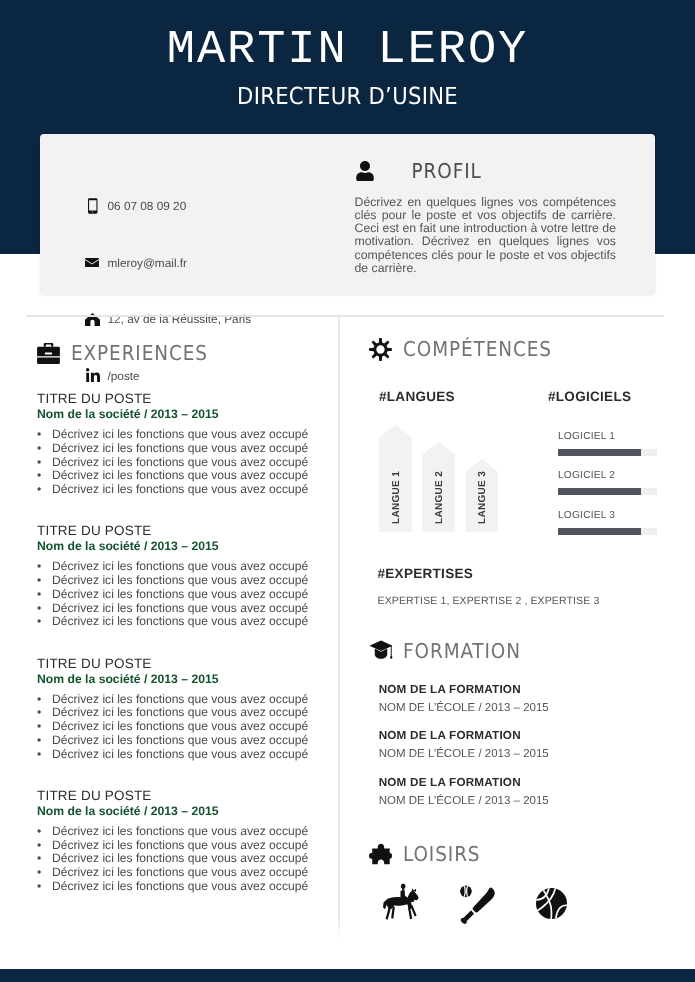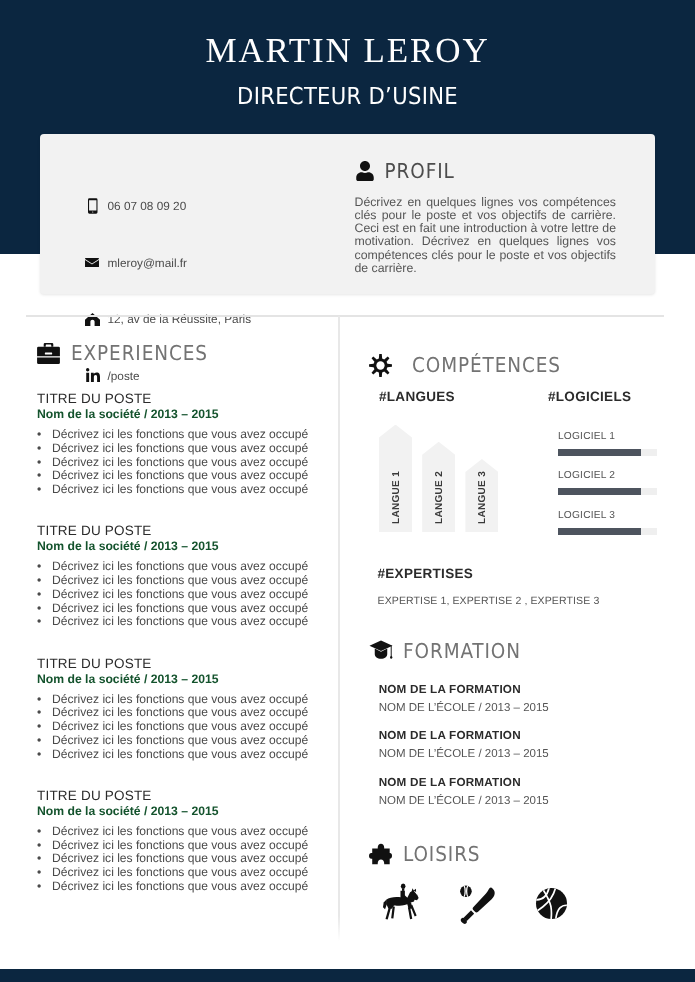--- a/index.html
+++ b/index.html
@@ -14,37 +14,37 @@
     text-rendering:geometricPrecision;
     overflow:hidden;
     position:relative;
   }
   .page { position:relative; width:695px; height:982px; overflow:hidden; }
 
   
   .hdr-navy { position:absolute; left:0; top:0; width:695px; height:254px; background:#0b2640; }
   .ftr-navy { position:absolute; left:0; bottom:0; width:695px; height:13px; background:#0b2640; }
   .hdr-name { position:absolute; left:0; top:23px; width:695px; text-align:center;
-              color:#ffffff; font-family:Liberation Serif, serif;
-              font-size:35px; font-weight:400; letter-spacing:1.9px; line-height:56px;}
+              color:#ffffff; font-family:Liberation Mono, monospace;
+              font-size:47px; font-weight:400; letter-spacing:1.9px; line-height:56px;}
   .hdr-role { position:absolute; left:0; top:84px; width:695px; text-align:center;
               color:#ffffff; font-family:"DejaVu Sans Condensed","DejaVu Sans",sans-serif;
               font-size:23.5px; font-weight:400; letter-spacing:0.3px; line-height:25px;}
 
   
   .card { position:absolute; left:40px; top:134px; width:615px; height:160px;
           background:#f2f2f2; border-radius:4px; box-shadow:0 1px 3px rgba(0,0,0,0.10); }
 
   .contact { position:absolute; left:44.5px; top:29.5px; }
   .crow { display:flex; align-items:center; height:28.7px;margin-top:28px; }
   .cicon { width:24.5px; display:flex; align-items:center; justify-content:flex-start; }
   .ctext { font-size:11.8px; color:#4a4a4a; margin-left:-1.5px; line-height:16px; }
 
   .profile { position:absolute; left:314.5px; top:24.5px; width:261.5px; }
-  .prof-head { display:flex; align-items:center; height:24px; }
+  .prof-head { display:flex; align-items:center; height:24px;gap:27px; }
   .prof-head .picon { width:30px; display:inline-flex; align-items:center; justify-content:flex-start; }
   .prof-title { font-family:"DejaVu Sans Condensed","DejaVu Sans",sans-serif; font-size:20.5px; color:#4d4d4d; letter-spacing:0.9px; font-weight:400; line-height:24px; }
   .picon { display:inline-flex; align-items:center; }
   .prof-body { margin-top:13px; font-size:12.3px; color:#555; line-height:13.3px; text-align:justify; }
 
   
   .hdiv { position:absolute; left:25.5px; top:315px; width:638.5px; height:1.5px; background:#e4e4e4; }
   .vdiv { position:absolute; left:338px; top:316px; width:1.5px; height:625px;
           background:linear-gradient(to bottom,#e8e8e8 0%,#e8e8e8 96%,rgba(232,232,232,0) 100%); }
 
@@ -52,21 +52,21 @@
   .sec-head { display:flex; align-items:center; height:28px; }
   .sec-head .sicon { width:34px; display:inline-flex; align-items:center; justify-content:flex-start; }
   .sec-title { font-family:"DejaVu Sans Condensed","DejaVu Sans",sans-serif; font-size:20.5px; color:#737373; letter-spacing:0.9px; font-weight:400; line-height:24px; }
   .sicon { display:inline-flex; align-items:center; }
 
   
   .colL { position:absolute; left:37px; top:339px; width:290px; }
   #jobs { padding-left:3px; }
   .colR { position:absolute; left:369px; top:335px; width:300px; }
   .colR > .sec-head { position:absolute; left:0; }
-  .sec-competences { top:16px;gap:9px; }
+  .sec-competences { top:0; }
 
   #jobs { margin-top:23px; padding-left:0px; }
   .job { height:132.3px; }
   .job-title { font-size:13.5px; font-weight:normal; color:#2b2b2b; letter-spacing:0.2px; line-height:17px; }
   .job-comp { font-size:12.2px; font-weight:bold; color:#14532d; line-height:15px; }
   .job ul { margin:6px 0 0 0; padding:0; list-style:none; }
   .job li { font-size:12.1px; color:#4a4a4a; line-height:13.75px; padding-left:15px; position:relative; }
   .job li:before { content:"\2022"; position:absolute; left:0px; color:#4a4a4a; }
 
   

